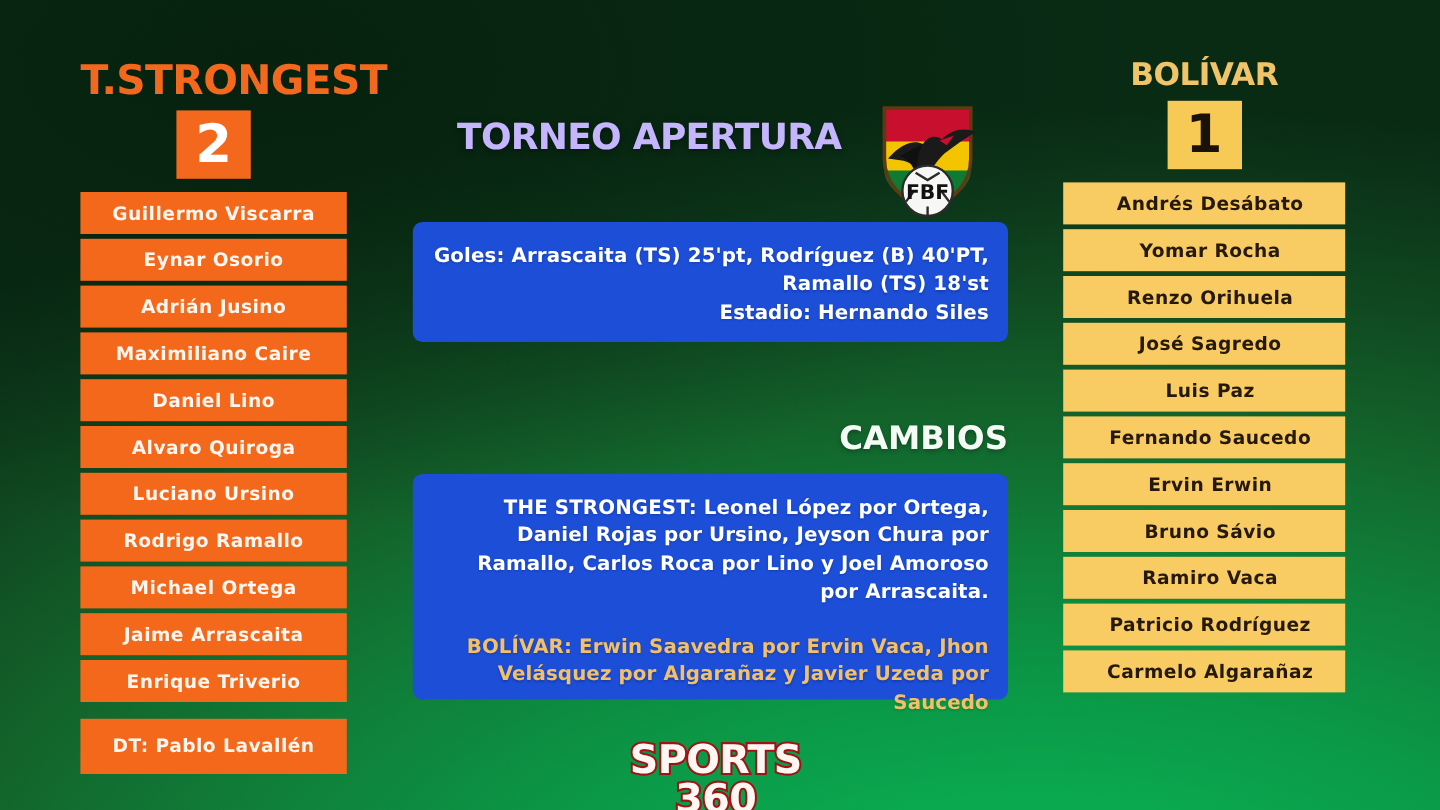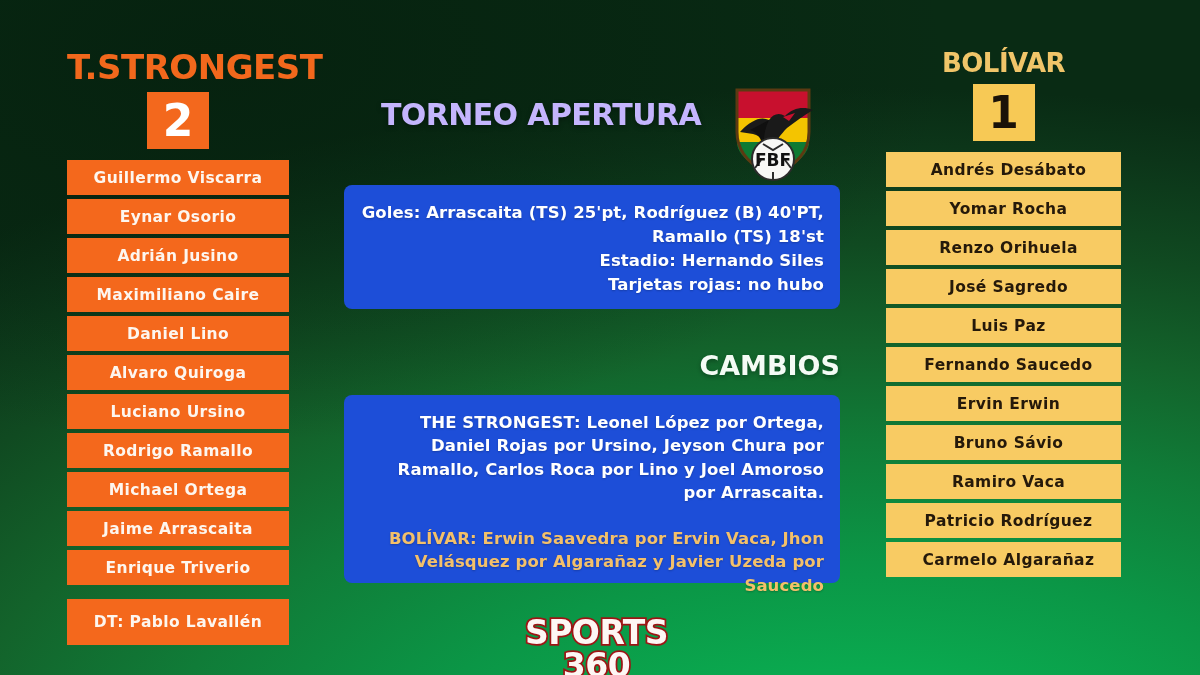--- a/index.html
+++ b/index.html
@@ -192,21 +192,20 @@
         <circle cx="56" cy="87" r="21" fill="#f7f7f5" stroke="#2b2b2b" stroke-width="2"></circle>
         <path d="M46 72 L56 78 L66 72" fill="none" stroke="#2b2b2b" stroke-width="2"></path>
         <path d="M38 96 L44 88 M74 96 L68 88 M56 108 L56 100" stroke="#2b2b2b" stroke-width="2" fill="none"></path>
         <text x="56" y="94" font-family="DejaVu Sans, sans-serif" font-size="17" font-weight="bold" fill="#111" text-anchor="middle">FBF</text>
       </svg>
     </div>
 
     <div class="panel panel-info">
       <p>Goles: Arrascaita (TS) 25'pt, Rodríguez (B) 40'PT, Ramallo (TS) 18'st</p>
       <p>Estadio: Hernando Siles</p>
-      <p>Tarjetas rojas:  no hubo</p>
     </div>
 
     <div class="cambios-title">CAMBIOS</div>
 
     <div class="panel panel-subs">
       <div class="subs-line subs-ts">THE STRONGEST:  Leonel López por Ortega, Daniel Rojas por  Ursino,  Jeyson Chura por Ramallo, Carlos Roca por Lino y Joel Amoroso por Arrascaita.</div>
       <div class="subs-line subs-bol">BOLÍVAR:  Erwin Saavedra por Ervin Vaca, Jhon Velásquez por Algarañaz y Javier Uzeda por Saucedo</div>
     </div>
   </div>
 

